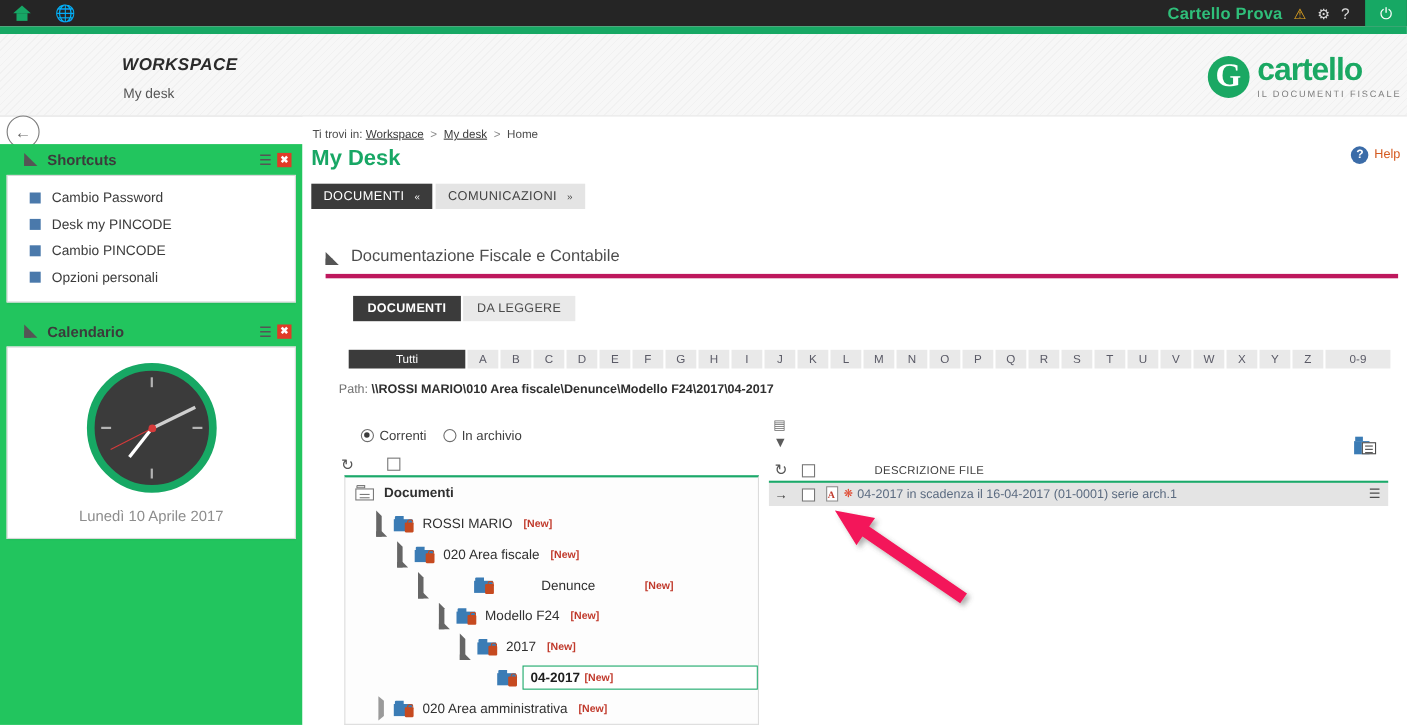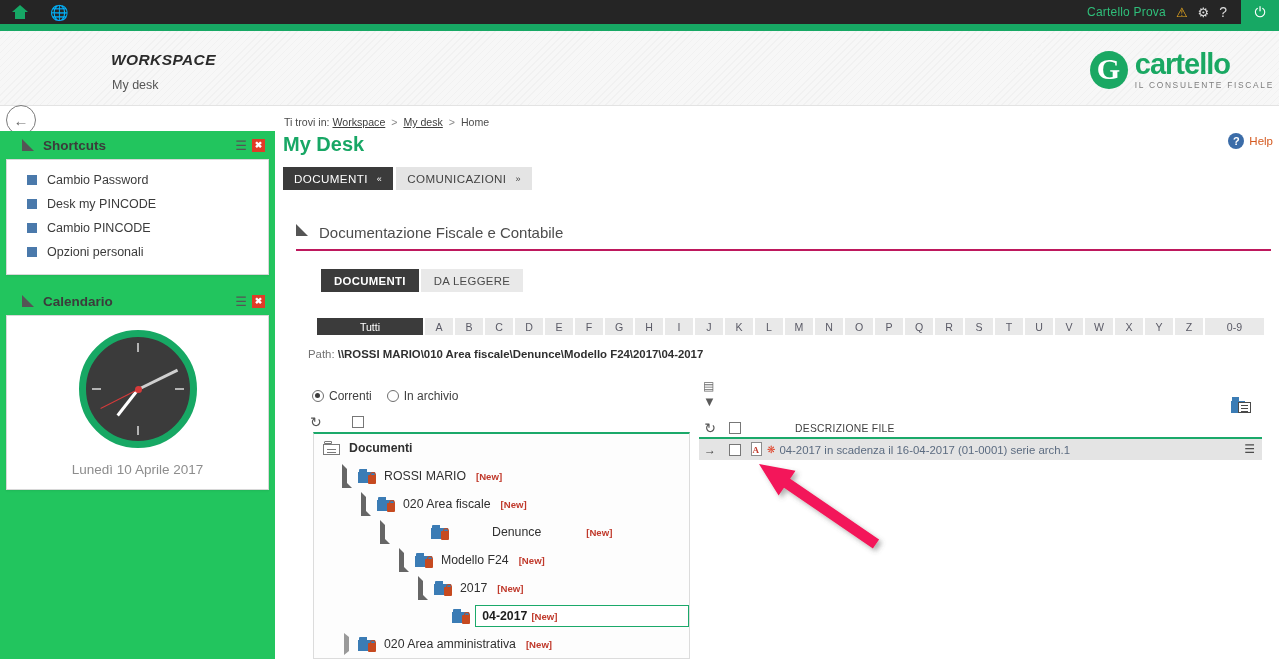--- a/index.html
+++ b/index.html
@@ -25,21 +25,21 @@
   .home-icon:before {
     content: ""; position: absolute; left: 0; top: 0;
     border-left: 8px solid transparent; border-right: 8px solid transparent;
     border-bottom: 7px solid #16a765;
   }
   .home-icon:after {
     content: ""; position: absolute; left: 3px; top: 7px; width: 10px; height: 7px;
     background: #16a765;
   }
   .globe-icon { color: #b9b9b9; font-size: 15px; line-height: 15px; }
-  .user-name { color: #2fbf7a; font-size: 12px; letter-spacing: .2px; }
+  .user-name { color: #2fbf7a; font-size: 15px; letter-spacing: .2px; font-weight: bold; }
   .warn-icon { font-size: 13px; color: #f0ad1e; line-height: 13px; }
   .gear-icon { font-size: 13px; color: #dadada; line-height: 13px; }
   .help-q-icon { font-size: 14px; color: #dadada; line-height: 14px; padding-right: 4px;}
   .power-btn {
     width: 38px; height: 24px; background: #17a864;
     display: flex; align-items: center; justify-content: center;
     color: #ffffff; font-size: 14px;
   }
 
   
@@ -188,22 +188,22 @@
   .tabs-top { position: absolute; left: 8px; top: 61px; display: flex; gap: 3px; }
   .tab-top {
     height: 23px; padding: 0 11px; display: flex; align-items: center; gap: 9px;
     font-size: 11.6px; letter-spacing: .4px; background: #e4e4e4; color: #434343;
   }
   .tab-top.active { background: #3b3b3b; color: #ffffff; }
   .chev { font-size: 9px; }
 
   .section-head {
     position: absolute; left: 21px; top: 118px; width: 975px;
-    display: flex; align-items: flex-start; gap: 11px;
-    padding-bottom: 8px; border-bottom: 2px solid #be185d;
+    display: flex; align-items: flex-end; gap: 11px;
+    padding-bottom: 8px; border-bottom: 4px solid #be185d;
   }
   .section-title { font-size: 15px; color: #4d4d4d; }
 
   .tabs-sub { position: absolute; left: 46px; top: 163px; display: flex; gap: 2px; }
   .tab-sub {
     height: 23px; padding: 0 13px; display: flex; align-items: center;
     font-size: 11.4px; letter-spacing: .3px; background: #e9e9e9; color: #4a4a4a;
   }
   .tab-sub.active { background: #3b3b3b; color: #ffffff; font-weight: bold; }
 
@@ -213,21 +213,21 @@
     font-size: 10.6px; display: flex; align-items: center; justify-content: center;
   }
   .alpha-item.first { width: 106px; background: #3b3b3b; color: #ffffff; }
   .alpha-item.wide { width: 59px; }
 
   .pathline {
     position: absolute; left: 308px; top: 348px; font-size: 11.4px; color: #727272;
   }
   .pathline b { color: #2f2f2f; }
 
-  .radios { position: absolute; left: 312px; top: 389px; display: flex; gap: 15px; align-items: center; }
+  .radios { position: absolute; left: 328px; top: 389px; display: flex; gap: 15px; align-items: center; }
   .radio-wrap { display: flex; align-items: center; gap: 5px; font-size: 12px; color: #3f3f3f; }
   .radio {
     width: 12px; height: 12px; border-radius: 50%; border: 1.5px solid #6e6e6e;
     background: #fff; position: relative;
   }
   .radio.on:after {
     content: ""; position: absolute; left: 2px; top: 2px;
     width: 5px; height: 5px; border-radius: 50%; background: #3c3c3c;
   }
 
@@ -360,21 +360,21 @@
 </div>
 <div class="greenstripe"></div>
 
 <div class="headerband"></div>
 <div class="ws-title">WORKSPACE</div>
 <div class="ws-sub">My desk</div>
 <div class="logo">
   <span class="logo-mark"></span>
   <span class="logo-text">
     <span class="logo-main">cartello</span>
-    <span class="logo-sub">IL CONSULENTE FISCALE</span>
+    <span class="logo-sub">IL DOCUMENTI FISCALE</span>
   </span>
 </div>
 
 <div class="back-btn">←</div>
 
 <div class="sidebar">
 
   <div class="panel">
     <div class="panel-head">
       <span class="tri-collapse"></span>

